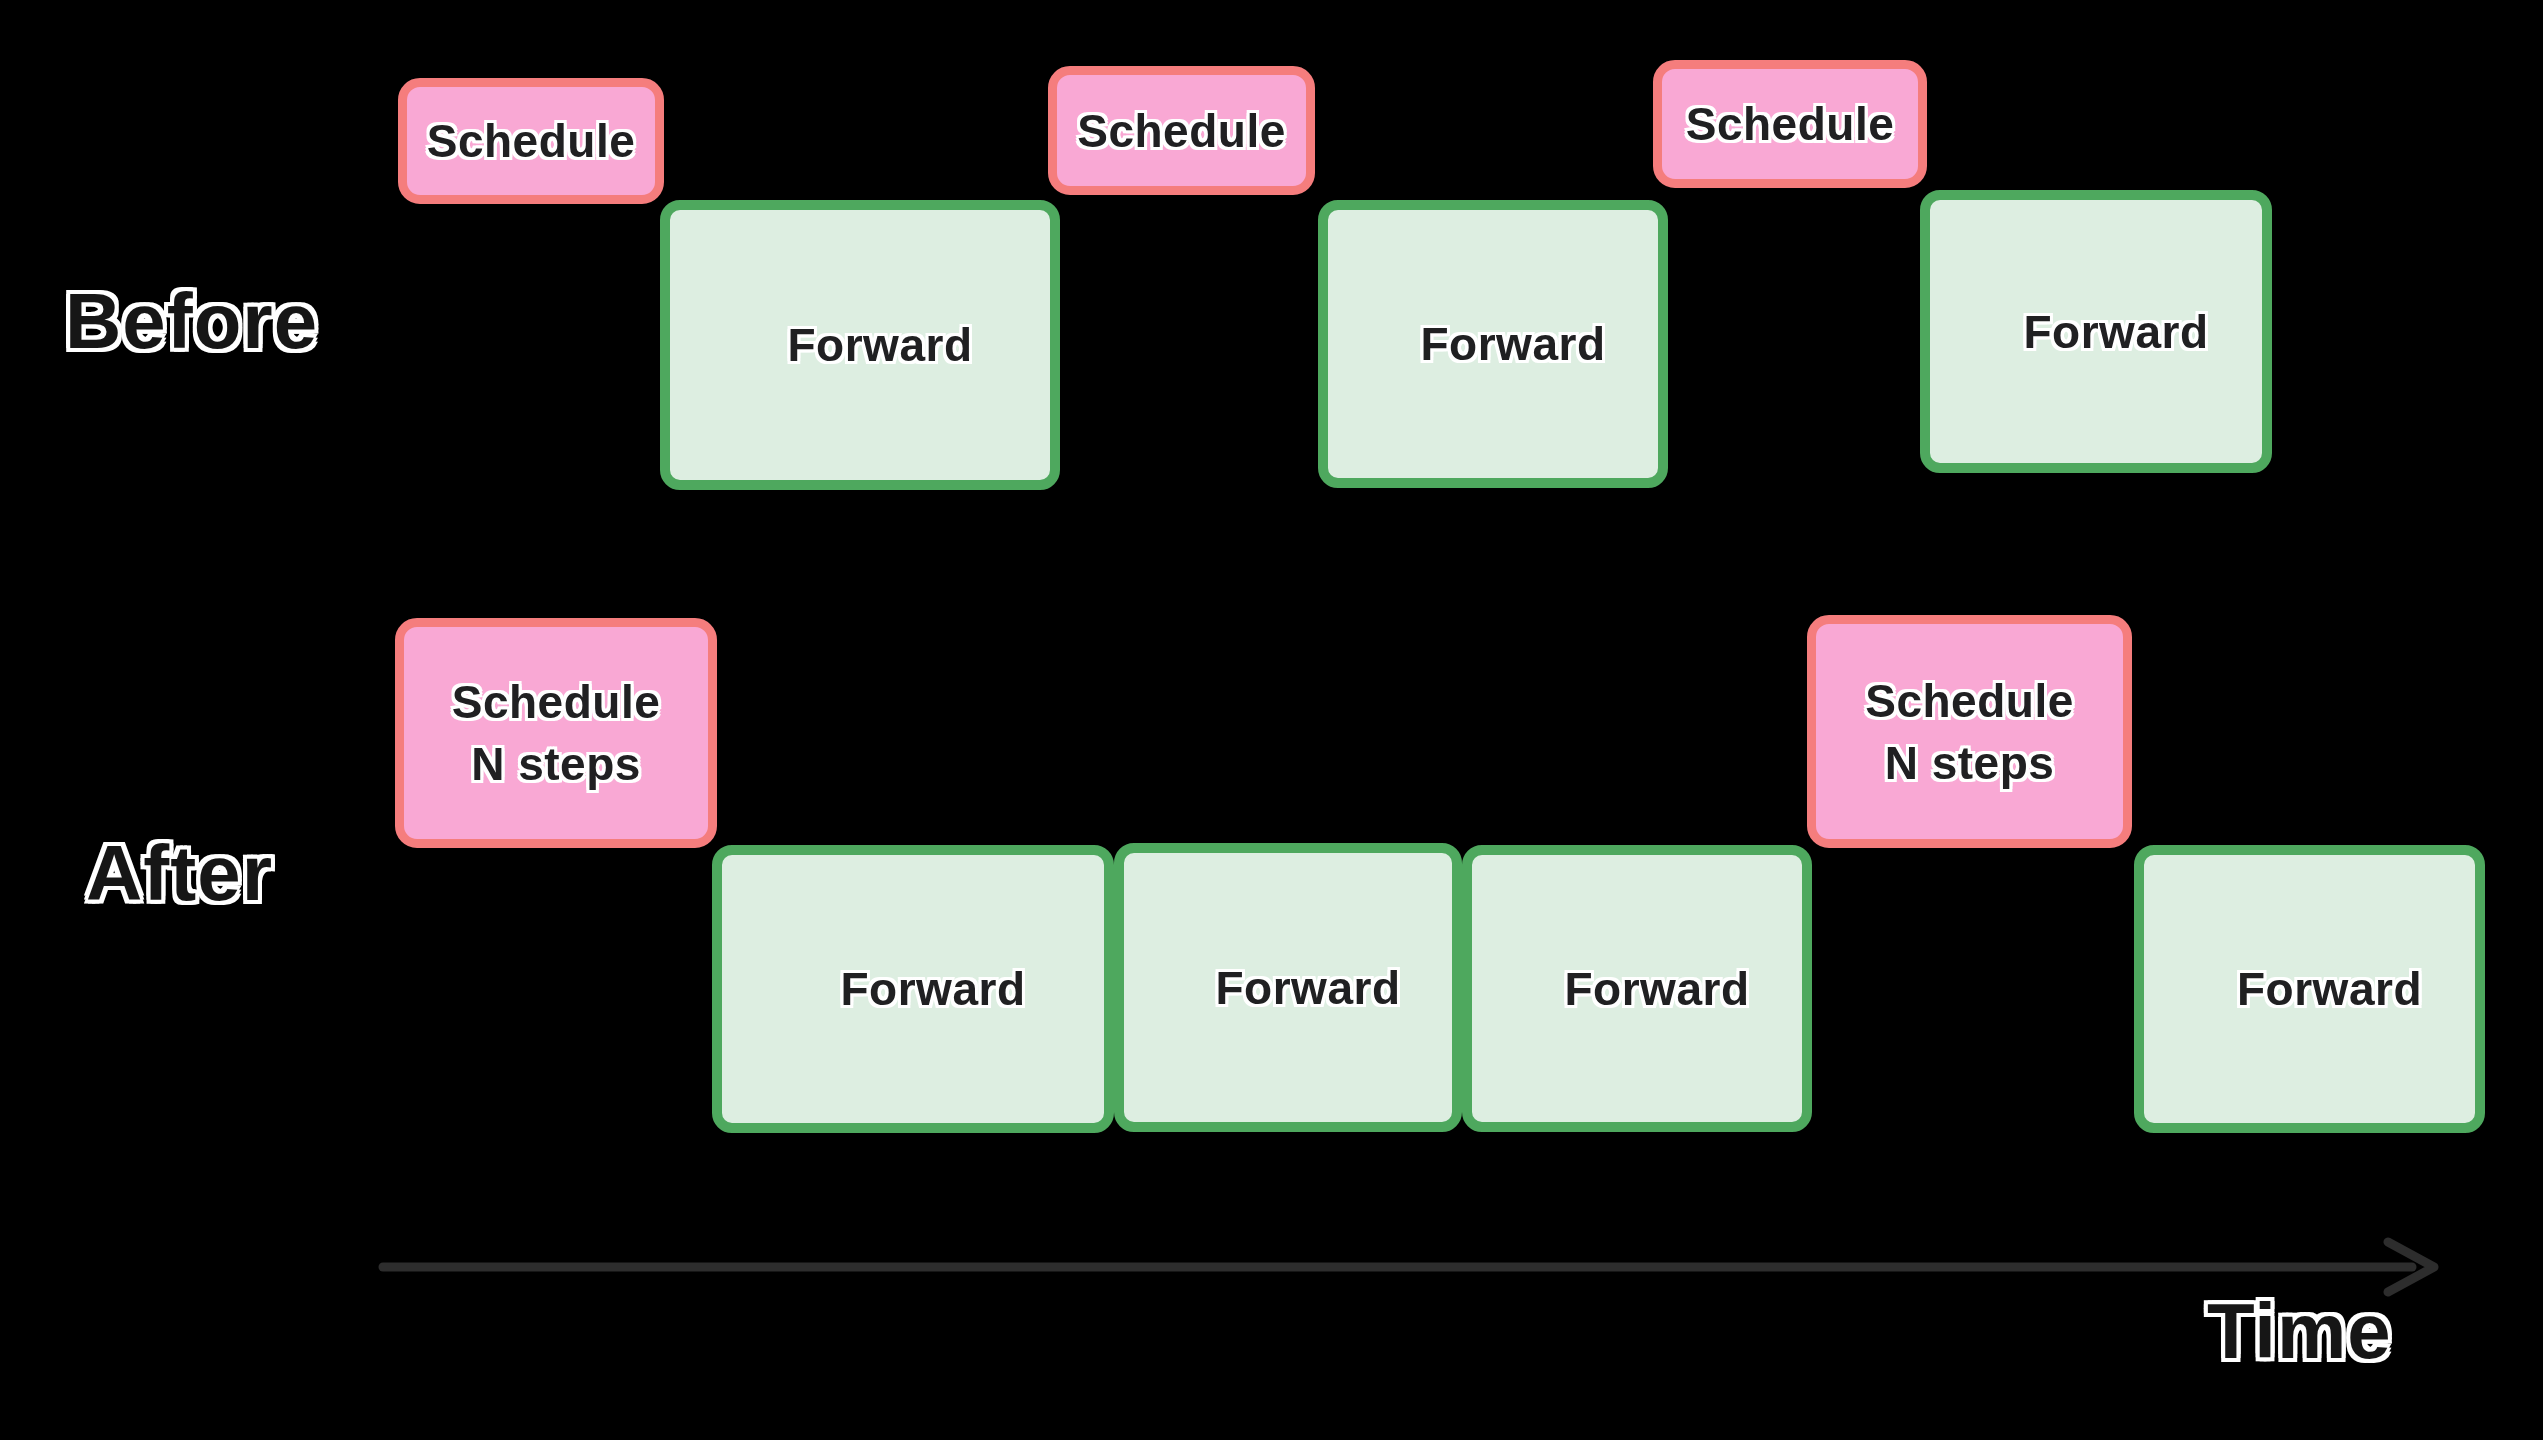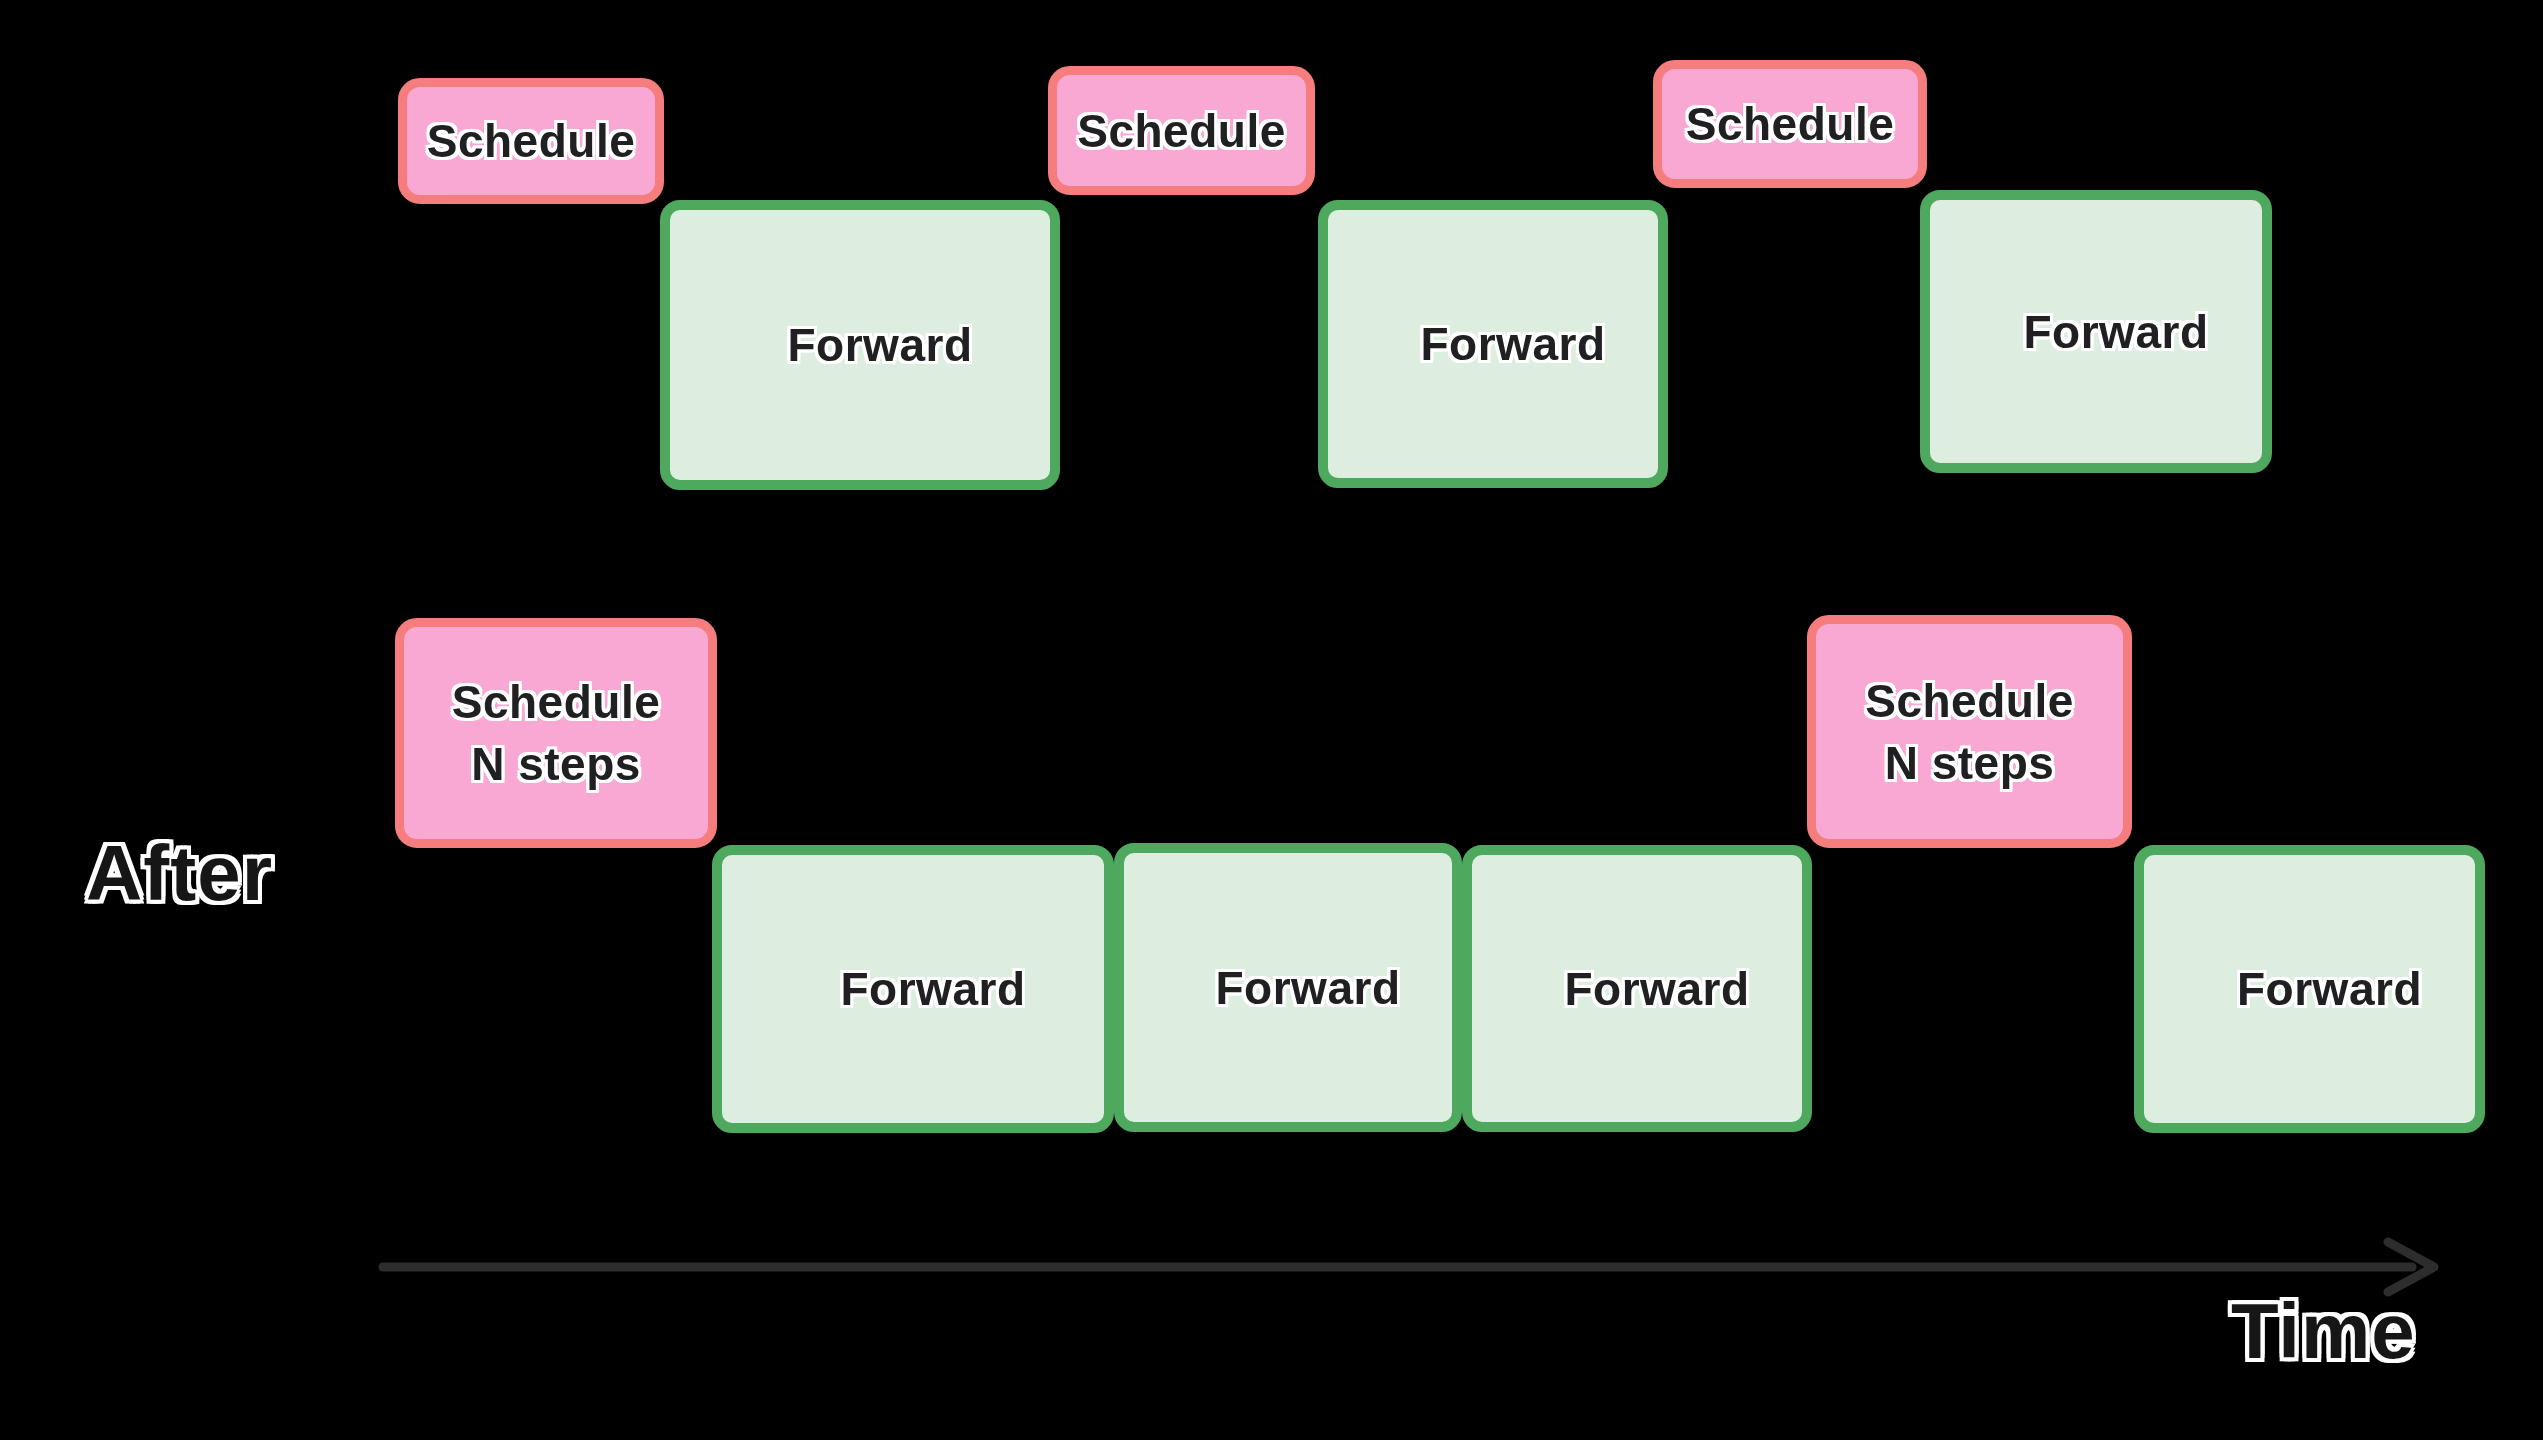--- a/index.html
+++ b/index.html
@@ -67,20 +67,21 @@
     left: 360px;
     top: 1210px;
     z-index: 1;
   }
 </style>
 </head>
 <body>
 
 <div id="canvas">
 
+  <div class="row-label" style="left:65px; top:282px;">Before</div>
 
   <div class="row-label" style="left:86px; top:834px;text-align:center;">After</div>
 
   <div class="box schedule" style="left:398px; top:78px; width:266px; height:126px;">
     <div class="box-line">Schedule</div>
   </div>
 
   <div class="box forward" style="left:660px; top:200px; width:400px; height:290px;">
     <div class="box-line">Forward</div>
   </div>
@@ -125,15 +126,15 @@
 
   <div class="box forward" style="left:2134px; top:845px; width:351px; height:288px;">
     <div class="box-line">Forward</div>
   </div>
 
   <svg id="arrow-svg" width="2120" height="110" viewBox="0 0 2120 110">
     <line x1="23" y1="57" x2="2052" y2="57" stroke="#2d2d2d" stroke-width="9" stroke-linecap="round"></line>
     <path d="M 2028 32 L 2074 57 L 2028 82" fill="none" stroke="#2d2d2d" stroke-width="9" stroke-linecap="round" stroke-linejoin="round"></path>
   </svg>
 
-  <div class="row-label" style="left:2207px; top:1292px;margin-left:24px;">Time</div>
+  <div class="row-label" style="left:2207px; top:1292px;">Time</div>
 
 </div>
 
 </body></html>

